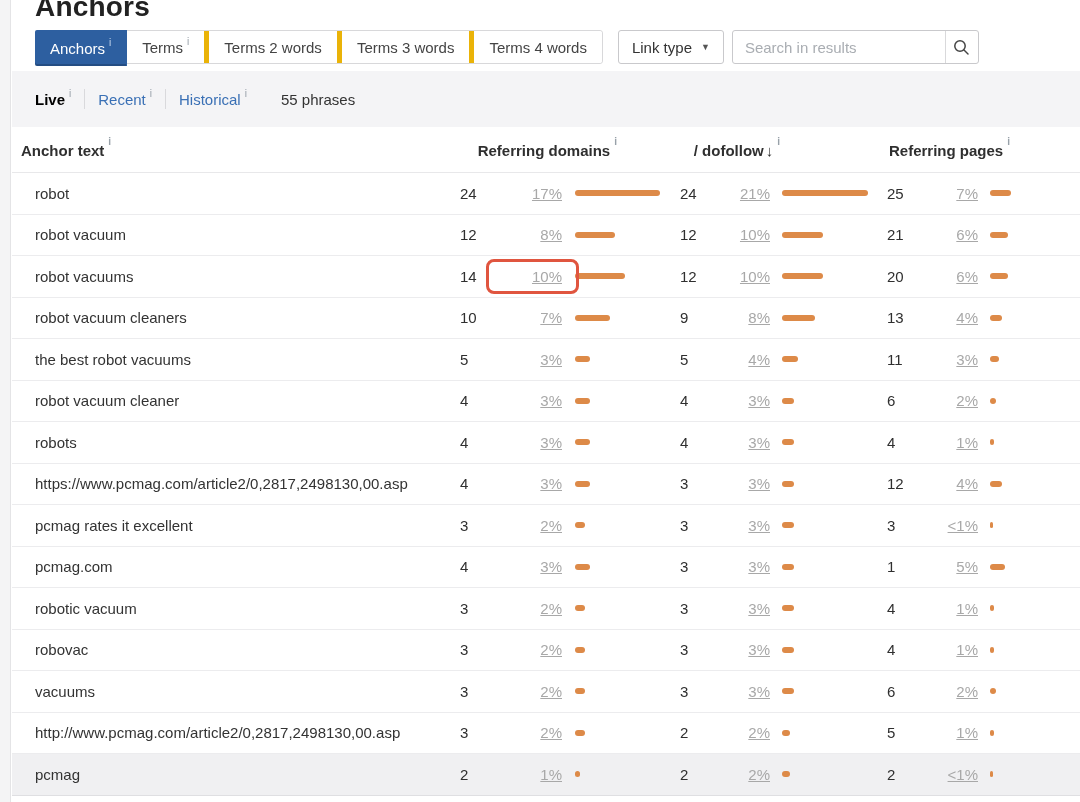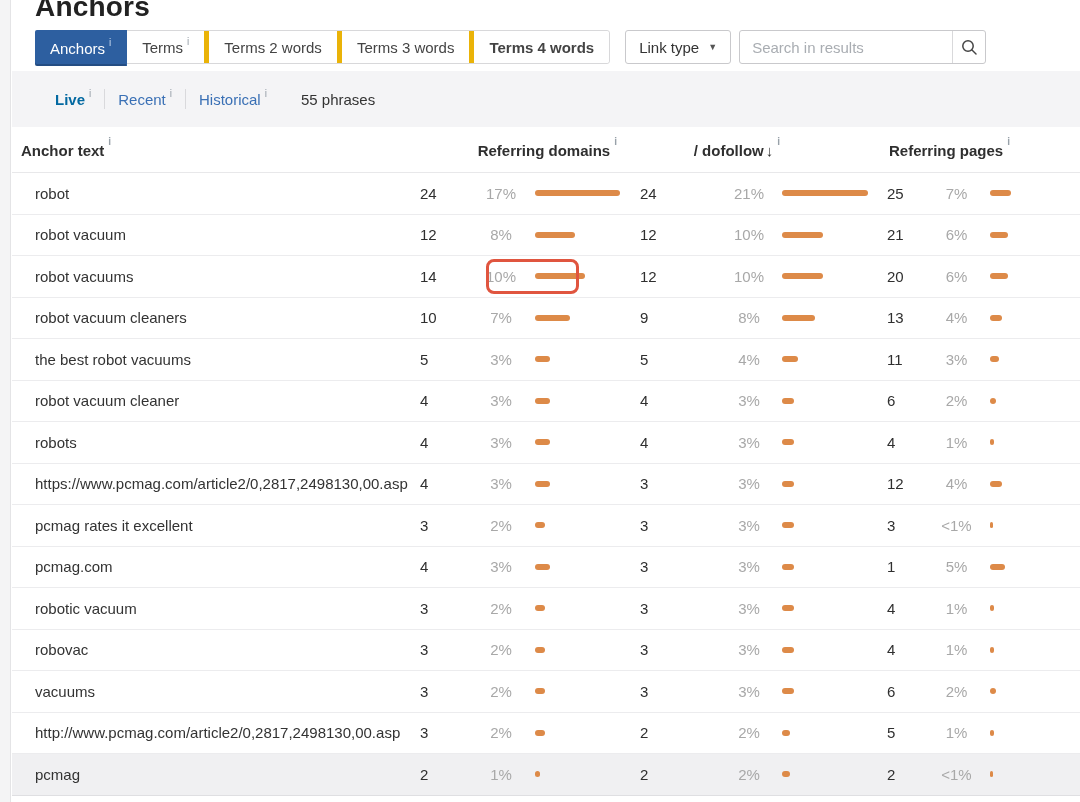--- a/index.html
+++ b/index.html
@@ -26,21 +26,21 @@
   }
   .topbar { display: flex; align-items: center; height: 34px; }
   .tabgroup { display: flex; align-items: stretch; height: 34px;
     border: 1px solid #d8d8da; border-radius: 3px; background: #fff; }
   .tab {
     display: flex; align-items: center; padding: 0 15px;
     background: #fff; border: none; border-right: 5px solid #eab308;
     font-family: inherit; font-size: 15px; color: #444; cursor: pointer;
     white-space: nowrap;
   }
-  .tab:last-child { border-right: none; border-radius: 0 3px 3px 0; font-weight: bold; }
+  .tab:last-child { border-right: none; border-radius: 0 3px 3px 0; }
   .tab.selected {
     background: #2d5fa0; color: #fff; border-radius: 2px 0 0 2px;
     border-right: 1px solid #2d5fa0;
     box-shadow: inset 0 -2px 0 rgba(0,0,0,.18);
     margin: -1px 0 -1px -1px; height: 36px;
   }
   sup.info {
     font-size: 10px; color: #98a1a9; margin-left: 4px;
     position: relative; top: -5px; line-height: 0;
   }
@@ -70,21 +70,21 @@
   }
 
   
   .band {
     height: 56px; background: #f4f4f6;
     display: flex; align-items: center; padding-left: 23px;
   }
   .mode { display: flex; align-items: center; background: none; border: none;
     font-family: inherit; font-size: 15px; cursor: pointer; padding: 0; }
   .mode .lbl { color: #3a70b5; }
-  .mode.active .lbl { color: #0369a1; font-weight: 700; margin-left: 20px; }
+  .mode.active .lbl { color: #000000; font-weight: 700; }
   .vdiv { width: 1px; height: 20px; background: #d9d9dc; margin: 0 13px; }
   .phrase-count { margin-left: 34px; color: #333; }
 
   
   .thead { height: 46px; position: relative; border-bottom: 1px solid #e8e8ea; background: #fff; }
   .thead .hlabel { position: absolute; top: 50%; transform: translateY(-50%);
     font-weight: 700; color: #2f2f2f; white-space: nowrap; cursor: pointer; }
   .h-anchor { left: 9px; }
   .h-rd { right: 463px; }
   .h-df { right: 300px; }
@@ -92,23 +92,23 @@
   .sort-arrow { font-weight: 700; color: #333; margin-left: 2px; }
 
   .trow {
     display: flex; align-items: center; height: 41.5px;
     border-bottom: 1px solid #ececee; position: relative; background: #fff;
   }
   .trow.hovered { background: #f0f0f2; border-bottom-color: #dfdfe2; }
   .c-anchor { flex: 1; padding-left: 23px; color: #333; white-space: nowrap;
     overflow: hidden; text-overflow: ellipsis; }
   .c-num { text-align: left; color: #2f2f2f; }
-  .c-pct { text-align: center; color: #a8a8a8; }
+  .c-pct { text-align: right; color: #a8a8a8; text-decoration: underline; }
   .n-rd { width: 60px; } .p-rd { width: 42px; }
-  .n-df { width: 48px; } .p-df { width: 42px; margin-left: 40px; }
+  .n-df { width: 48px; } .p-df { width: 42px; }
   .n-rp { width: 48px; } .p-rp { width: 43px; }
   .c-bar { display: flex; align-items: center; }
   .b-rd { width: 118px; padding-left: 13px; }
   .b-df { width: 117px; padding-left: 12px; }
   .b-rp { width: 102px; padding-left: 12px; }
   .bar { height: 6px; border-radius: 3px; background: #dd8a48; }
 
   .hl-box {
     position: absolute; left: 474px; top: 3px; width: 93px; height: 35px;
     border: 3px solid #e0553f; border-radius: 8px;

